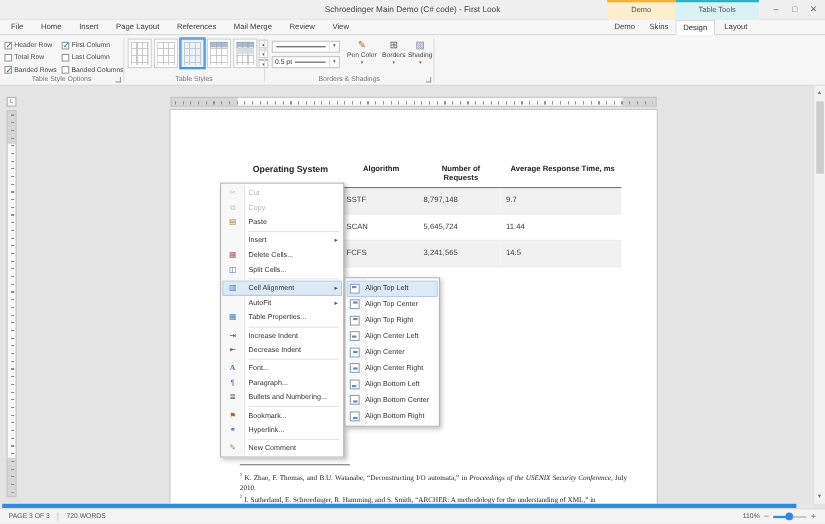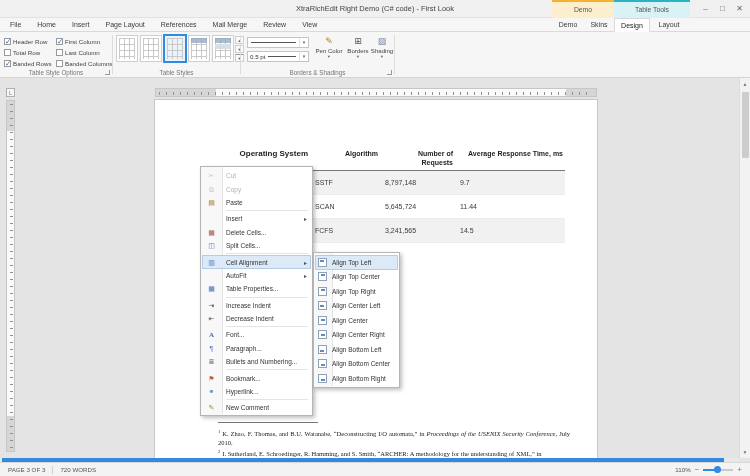--- a/index.html
+++ b/index.html
@@ -81,21 +81,21 @@
     background-image:repeating-linear-gradient(to right,#909090 0 1px,transparent 1px 7px);}
   .vruler{position:absolute;left:6px;top:22px;width:9px;height:352px;background:#d6d6d6;border:1px solid #c6c6c6;}
   .vwhite{position:absolute;top:30px;height:285px;left:0;right:0;background:#fafafa;}
   .vticks{position:absolute;top:3px;bottom:3px;left:3px;width:3px;
     background-image:repeating-linear-gradient(to bottom,#909090 0 1px,transparent 1px 7px);}
 
   .page{position:absolute;left:155px;top:22px;width:442px;height:358px;background:#fff;box-shadow:0 0 0 1px #c8c8c8;overflow:hidden;}
   .doctitle{position:absolute;left:63px;top:30px;font-size:9px;font-weight:normal;color:#7f7f7f;white-space:nowrap;}
 
   .dtable{position:absolute;left:60px;top:46px;width:350px;border-collapse:collapse;table-layout:fixed;font-size:7px;color:#3a3a3a;}
-  .dtable th{font-weight:bold;text-align:right;vertical-align:top;padding:4px 2px 3px 5px;border-bottom:1.5px solid #777;color:#1e1e1e;font-size:7px;line-height:8.5px;}
+  .dtable th{font-weight:bold;text-align:center;vertical-align:top;padding:4px 2px 3px 5px;border-bottom:1.5px solid #777;color:#1e1e1e;font-size:7px;line-height:8.5px;}
   .dtable th.h-os{font-size:8px;}
   .dtable td{padding:0 0 0 5px;height:24px;vertical-align:middle;border-bottom:1px solid #ececec;}
   .dtable tr.banded{background:#f1f1f1;}
 
   .fnsep{position:absolute;left:63px;top:322px;width:100px;border-top:1px solid #777;}
   .fn{position:absolute;left:63px;width:352px;font-family:"Liberation Serif","DejaVu Serif",serif;font-size:6.5px;line-height:9px;color:#222;text-align:justify;}
   .fn1{top:327px;} .fn2{top:347px;}
   .fn sup{font-size:4.5px;margin-right:2px;}
 
   
@@ -160,21 +160,21 @@
   .ztrack{position:relative;width:30px;height:2px;background:#c9c9c9;}
   .zfill{position:absolute;left:0;top:0;width:14px;height:2px;background:#2f8ae0;}
   .zthumb{position:absolute;left:11px;top:-2.5px;width:7px;height:7px;border-radius:50%;background:#2f8ae0;}
 </style>
 </head>
 <body>
 
 <div class="app">
 
   <header class="titlebar">
-    <div class="wintitle">XtraRichEdit Right Demo (C# code) - First Look</div>
+    <div class="wintitle">Schroedinger Main Demo (C# code) - First Look</div>
     <div class="ctx-cat cat-demo">Demo</div>
     <div class="ctx-cat cat-tools">Table Tools</div>
     <div class="winbtns">
       <span class="winbtn wb-min"></span>
       <span class="winbtn wb-max"></span>
       <span class="winbtn wb-close"></span>
     </div>
   </header>
 
   <nav class="tabrow">

